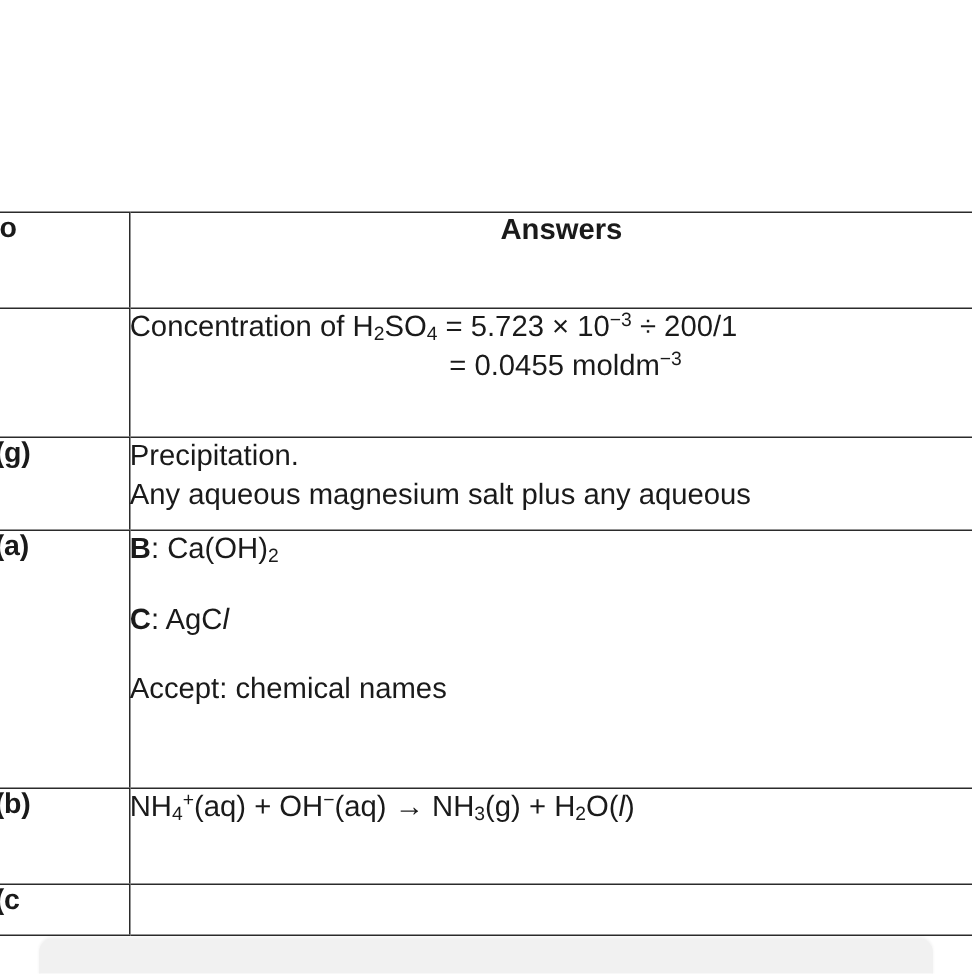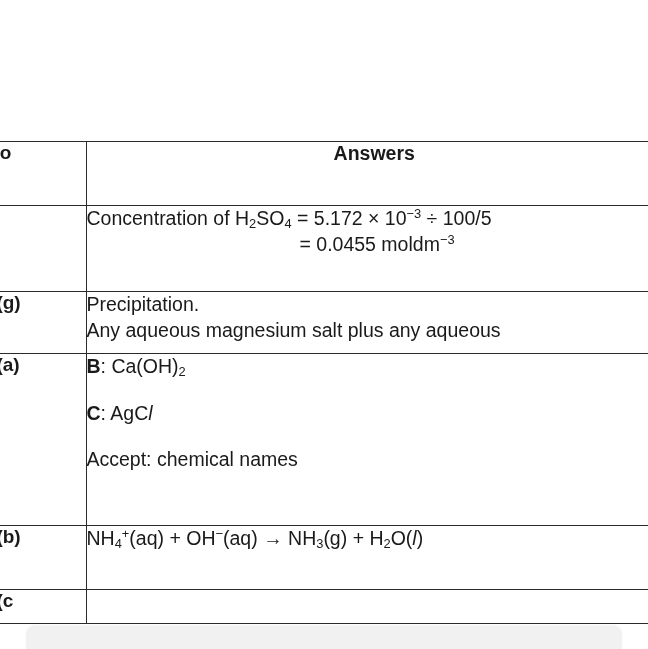--- a/index.html
+++ b/index.html
@@ -137,21 +137,21 @@
       <tr>
         <th class="hdr-no">No</th>
         <th class="hdr-ans col-ans">Answers</th>
       </tr>
     </thead>
     <tbody>
 
       <tr class="row-calc">
         <td class="cell-no"></td>
         <td class="cell-ans col-ans">
-          <span class="line"><span>Concentration of H</span><sub>2</sub><span>SO</span><sub>4</sub><span> = 5.172 × 10</span><sup>−3</sup><span> ÷ 100/5</span></span>
+          <span class="line"><span>Concentration of H</span><sub>2</sub><span>SO</span><sub>4</sub><span> = 5.723 × 10</span><sup>−3</sup><span> ÷ 200/1</span></span>
           <span class="line-right"><span>= 0.0455 moldm</span><sup>−3</sup></span>
         </td>
       </tr>
 
       <tr class="row-precip">
         <td class="cell-no">4(g)</td>
         <td class="cell-ans col-ans">
           <span class="line">Precipitation.</span>
           <span class="line">Any aqueous magnesium salt plus any aqueous</span>
         </td>

